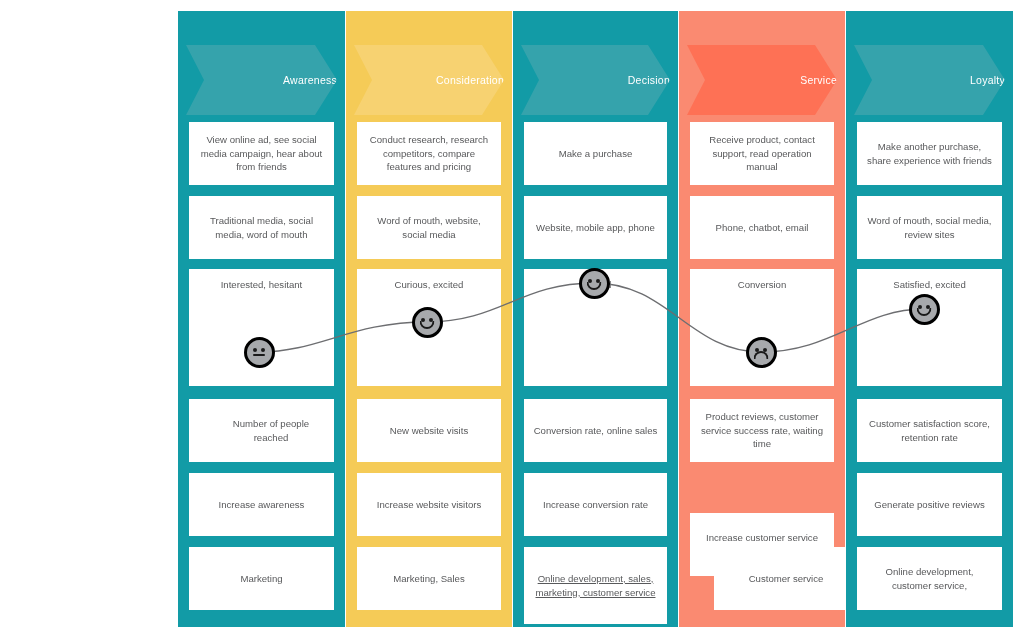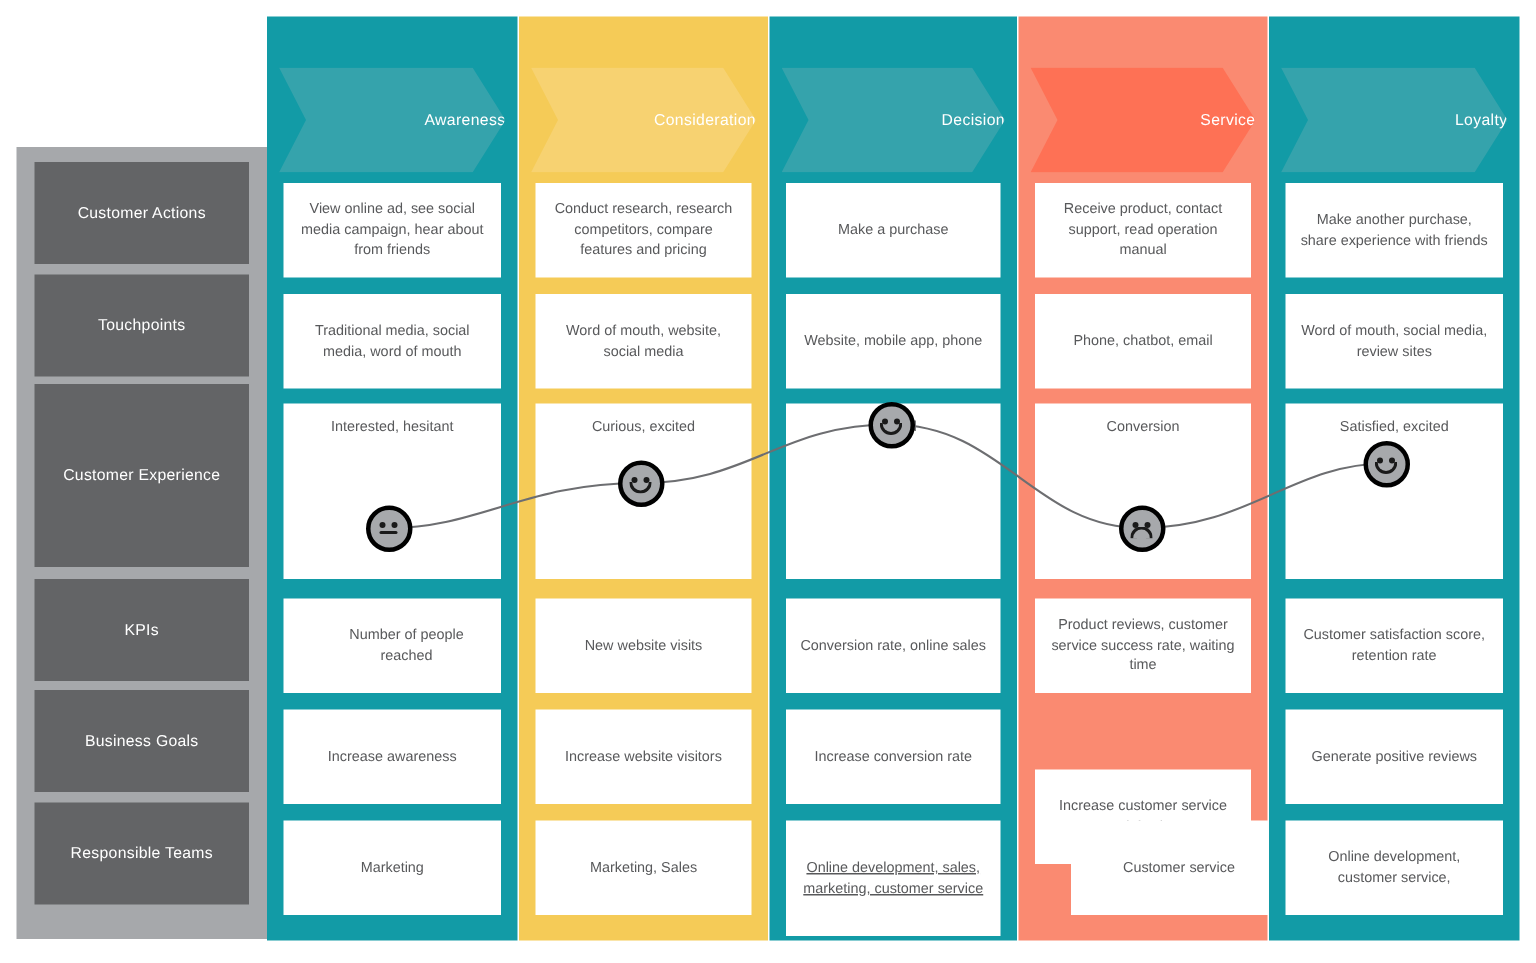--- a/index.html
+++ b/index.html
@@ -90,40 +90,20 @@
     border-radius: 15px 15px 0 0;
   }
 
   #curve { position: absolute; left: 0; top: 0; width: 1024px; height: 642px; pointer-events: none; z-index: 5; }
 </style>
 </head>
 <body>
 
 <div id="board">
 
-  <div class="rail">
-      <div class="rail-cell" style="top: 10px; height: 68px;">
-        <span>Customer Actions</span>
-      </div>
-      <div class="rail-cell" style="top: 85px; height: 68px;">
-        <span>Touchpoints</span>
-      </div>
-      <div class="rail-cell" style="top: 158px; height: 122px;">
-        <span>Customer Experience</span>
-      </div>
-      <div class="rail-cell" style="top: 288px; height: 68px;">
-        <span>KPIs</span>
-      </div>
-      <div class="rail-cell" style="top: 362px; height: 68px;">
-        <span>Business Goals</span>
-      </div>
-      <div class="rail-cell" style="top: 437px; height: 68px;">
-        <span>Responsible Teams</span>
-      </div>
-    </div>
 
   <div id="dyn">
       <div class="col" style="left: 178px; top: 11px; width: 167px; height: 616px; background: rgb(18, 155, 166);">
         <div class="chev" style="width: 151px; background: rgb(53, 163, 172);">
           <span>Awareness</span>
         </div>
         <div class="card" style="left: 11px; top: 111px; width: 145px; height: 63px;">
           <span class="">View online ad, see social media campaign, hear about from friends</span>
         </div>
         <div class="card" style="left: 11px; top: 185px; width: 145px; height: 63px;">

